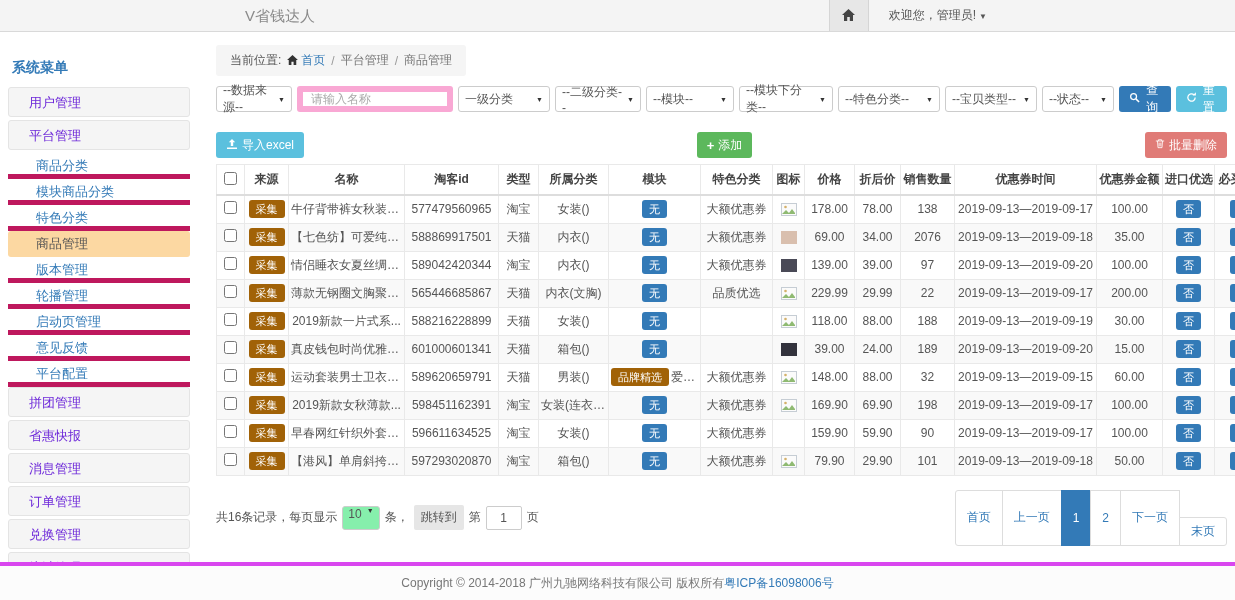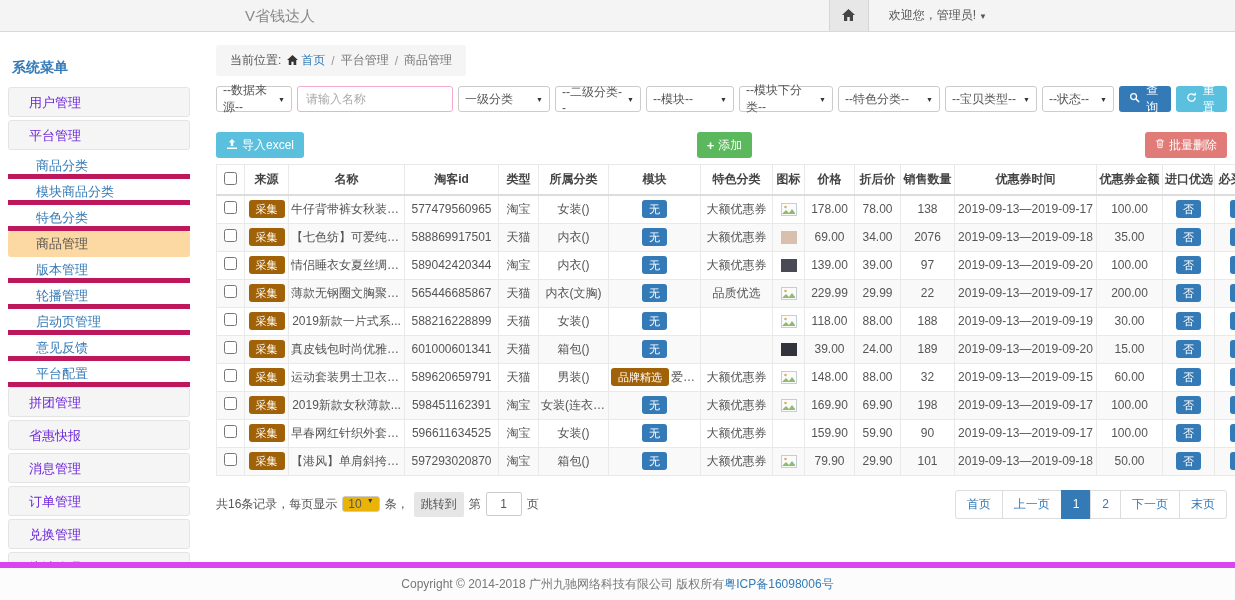--- a/index.html
+++ b/index.html
@@ -20,21 +20,21 @@
   .side-sub.active { background:#fcd8a2; border-radius:3px; color:#555; border-bottom-color:#fcd8a2; }
   
   .main { position:absolute; left:216px; top:45px; width:1011px; }
   .breadcrumb { background:#f5f5f5; border-radius:3px; padding:7px 14px; font-size:12px; color:#555; display:inline-flex; gap:6px; align-items:center; }
   .breadcrumb .bc-home { color:#337ab7; cursor:pointer; display:inline-flex; align-items:center; gap:3px; }
   .breadcrumb .sep { color:#999; }
   .breadcrumb .bc-item { color:#777; }
   .filters { margin-top:10px; display:flex; gap:5px; align-items:center; }
   .f-select { height:26px; border:1px solid #ccc; border-radius:3px; background:#fff; display:flex; align-items:center; justify-content:space-between; padding:0 6px; font-size:12px; color:#555; cursor:pointer; flex:0 0 auto; }
   .f-select .caret { font-size:7px; color:#333; margin-left:4px; }
-  .f-input { height:26px; border:1px solid #f9a8d4; border-radius:3px; padding:6px 8px; font-size:12px; color:#555; width:156px; }
+  .f-input { height:26px; border:6px solid #f9a8d4; border-radius:3px; padding:6px 8px; font-size:12px; color:#555; width:156px; }
   .f-input::placeholder { color:#aaa; }
   .btn { height:26px; border-radius:3px; color:#fff; font-size:12px; display:inline-flex; align-items:center; gap:4px; padding:0 10px; border:none; cursor:pointer; }
   .btn-primary { background:#337ab7; }
   .btn-info { background:#5bc0de; }
   .btn-success { background:#5cb85c; }
   .btn-danger { background:#e07b77; }
   .toolbar { margin-top:20px; display:flex; justify-content:space-between; gap:5px; }
   
   .grid { margin-top:6px; width:100%; border-collapse:collapse; table-layout:fixed; font-size:12px; color:#555; text-align:center; }
   .grid th { border:1px solid #e9e9e9; border-bottom:2px solid #ddd; padding:6px 2px; font-weight:bold; color:#444; font-size:12px; white-space:nowrap; overflow:hidden; }
@@ -42,31 +42,31 @@
   .grid tbody tr:nth-child(even) td { background:#f9f9f9; }
   .badge { display:inline-block; padding:2px 7px; border-radius:3px; color:#fff; font-size:11px; line-height:14px; }
   .bg-orange { background:#a16207; }
   .bg-blue { background:#337ab7; }
   .module-txt { margin-left:2px; color:#555; }
   .thumb { display:inline-block; width:16px; height:13px; vertical-align:middle; }
   .row-check, .head-check { width:13px; height:13px; }
   
   .pagebar { margin-top:14px; display:flex; justify-content:space-between; align-items:center; font-size:12px; color:#555; }
   .pagebar-left { display:flex; align-items:center; gap:5px; }
-  .pp-select { border:1px solid #ccc; border-radius:3px; height:16px; padding:0 5px; display:inline-flex; align-items:flex-start; background:#eab308; cursor:pointer; }
+  .pp-select { border:1px solid #ccc; border-radius:3px; height:24px; padding:0 5px; display:inline-flex; align-items:flex-start; background:#86efac; cursor:pointer; }
   .pp-select .caret { font-size:7px; margin-left:5px; color:#333; }
   .jump-btn { background:#e6e6e6; border:none; padding:4px 7px; border-radius:2px; font-size:12px; color:#555; cursor:pointer; }
   .page-input { width:36px; height:24px; border:1px solid #ccc; border-radius:2px; text-align:center; font-size:12px; color:#555; }
   .pg { display:flex; }
   .pg-btn { border:1px solid #ddd; background:#fff; color:#337ab7; padding:5px 11px; font-size:12px; margin-left:-1px; cursor:pointer; }
   .pg-btn:first-child { border-radius:3px 0 0 3px; margin-left:0; }
-  .pg-btn:last-child { border-radius:0 3px 3px 0; }
+  .pg-btn:last-child { border-radius:0 3px 3px 0;margin-top:27px; }
   .pg-btn.active { background:#337ab7; color:#fff; border-color:#337ab7; }
   
-  .footer { position:absolute; left:0; right:0; top:562px; height:38px; background:#fcfcfc; border-top:6px solid #d946ef; display:flex; align-items:center; justify-content:center; font-size:12px; color:#777; z-index:5; gap:0; }
+  .footer { position:absolute; left:0; right:0; top:562px; height:38px; background:#fcfcfc; border-top:4px solid #d946ef; display:flex; align-items:center; justify-content:center; font-size:12px; color:#777; z-index:5; gap:0; }
   .footer a { color:#337ab7; text-decoration:none; }
 </style>
 </head>
 <body>
 
 <div class="header">
   <div class="header-title">V省钱达人</div>
   <div class="header-right">
     <div class="home-box">
       <span>

